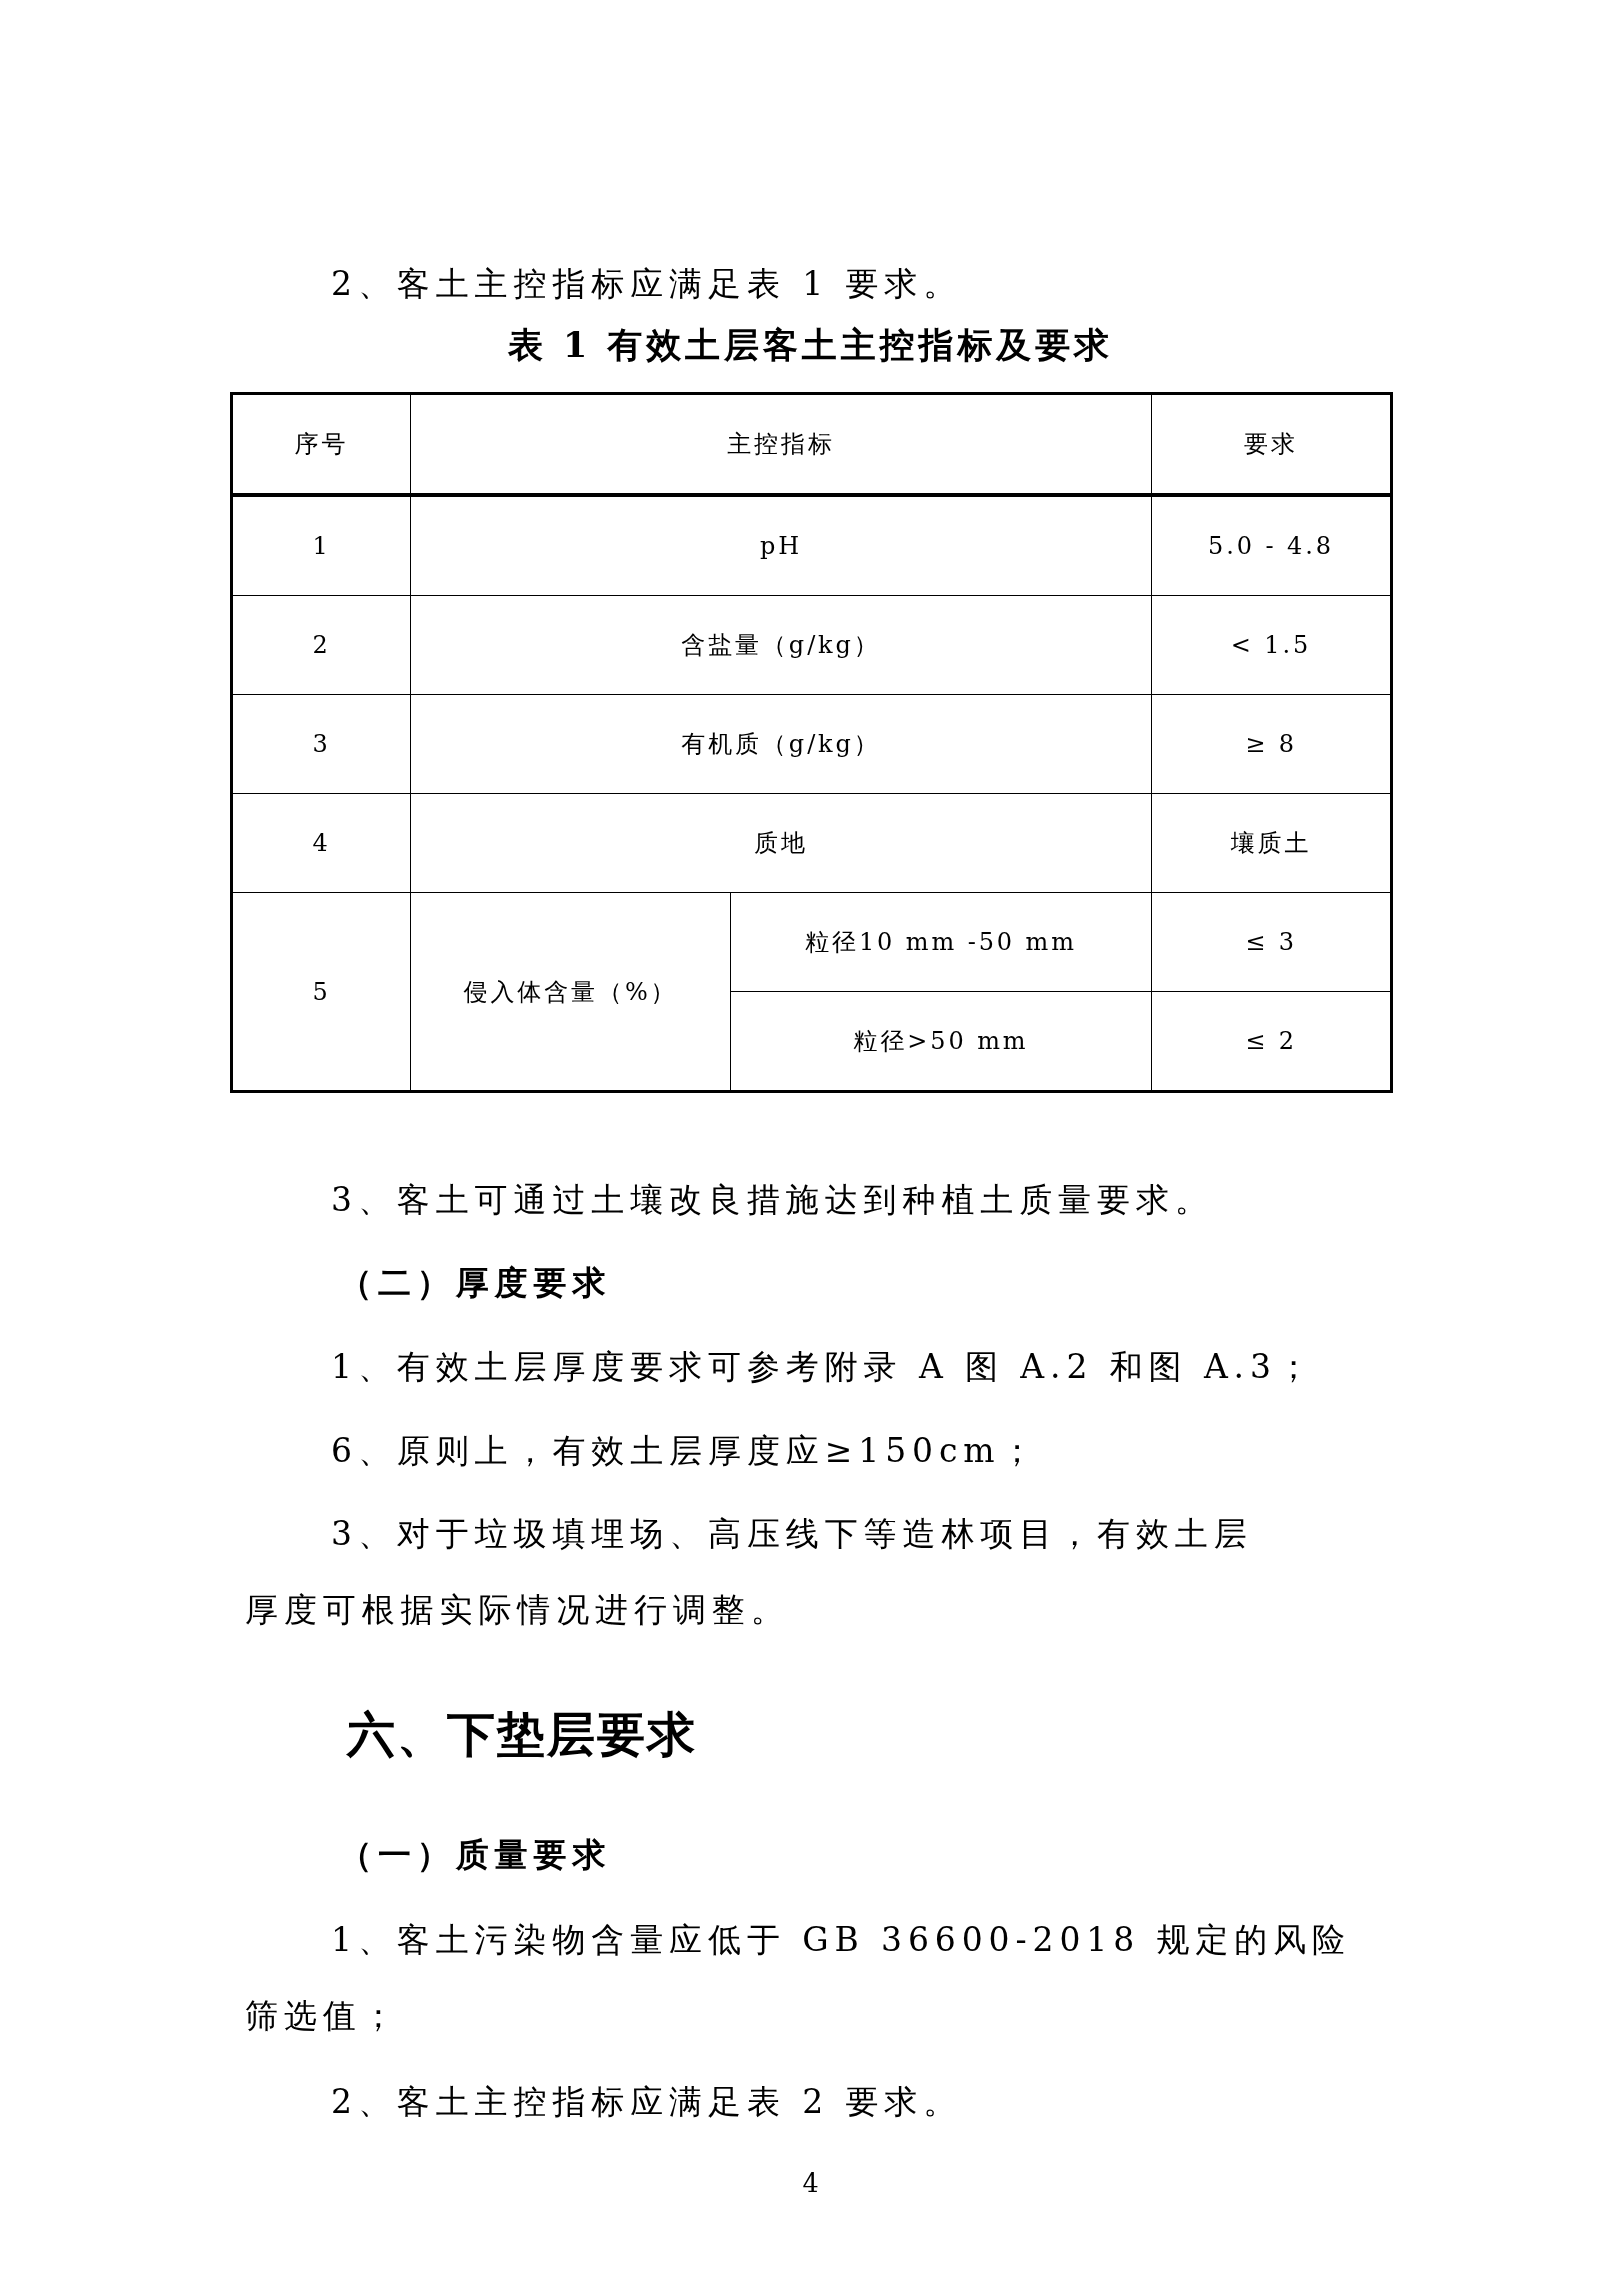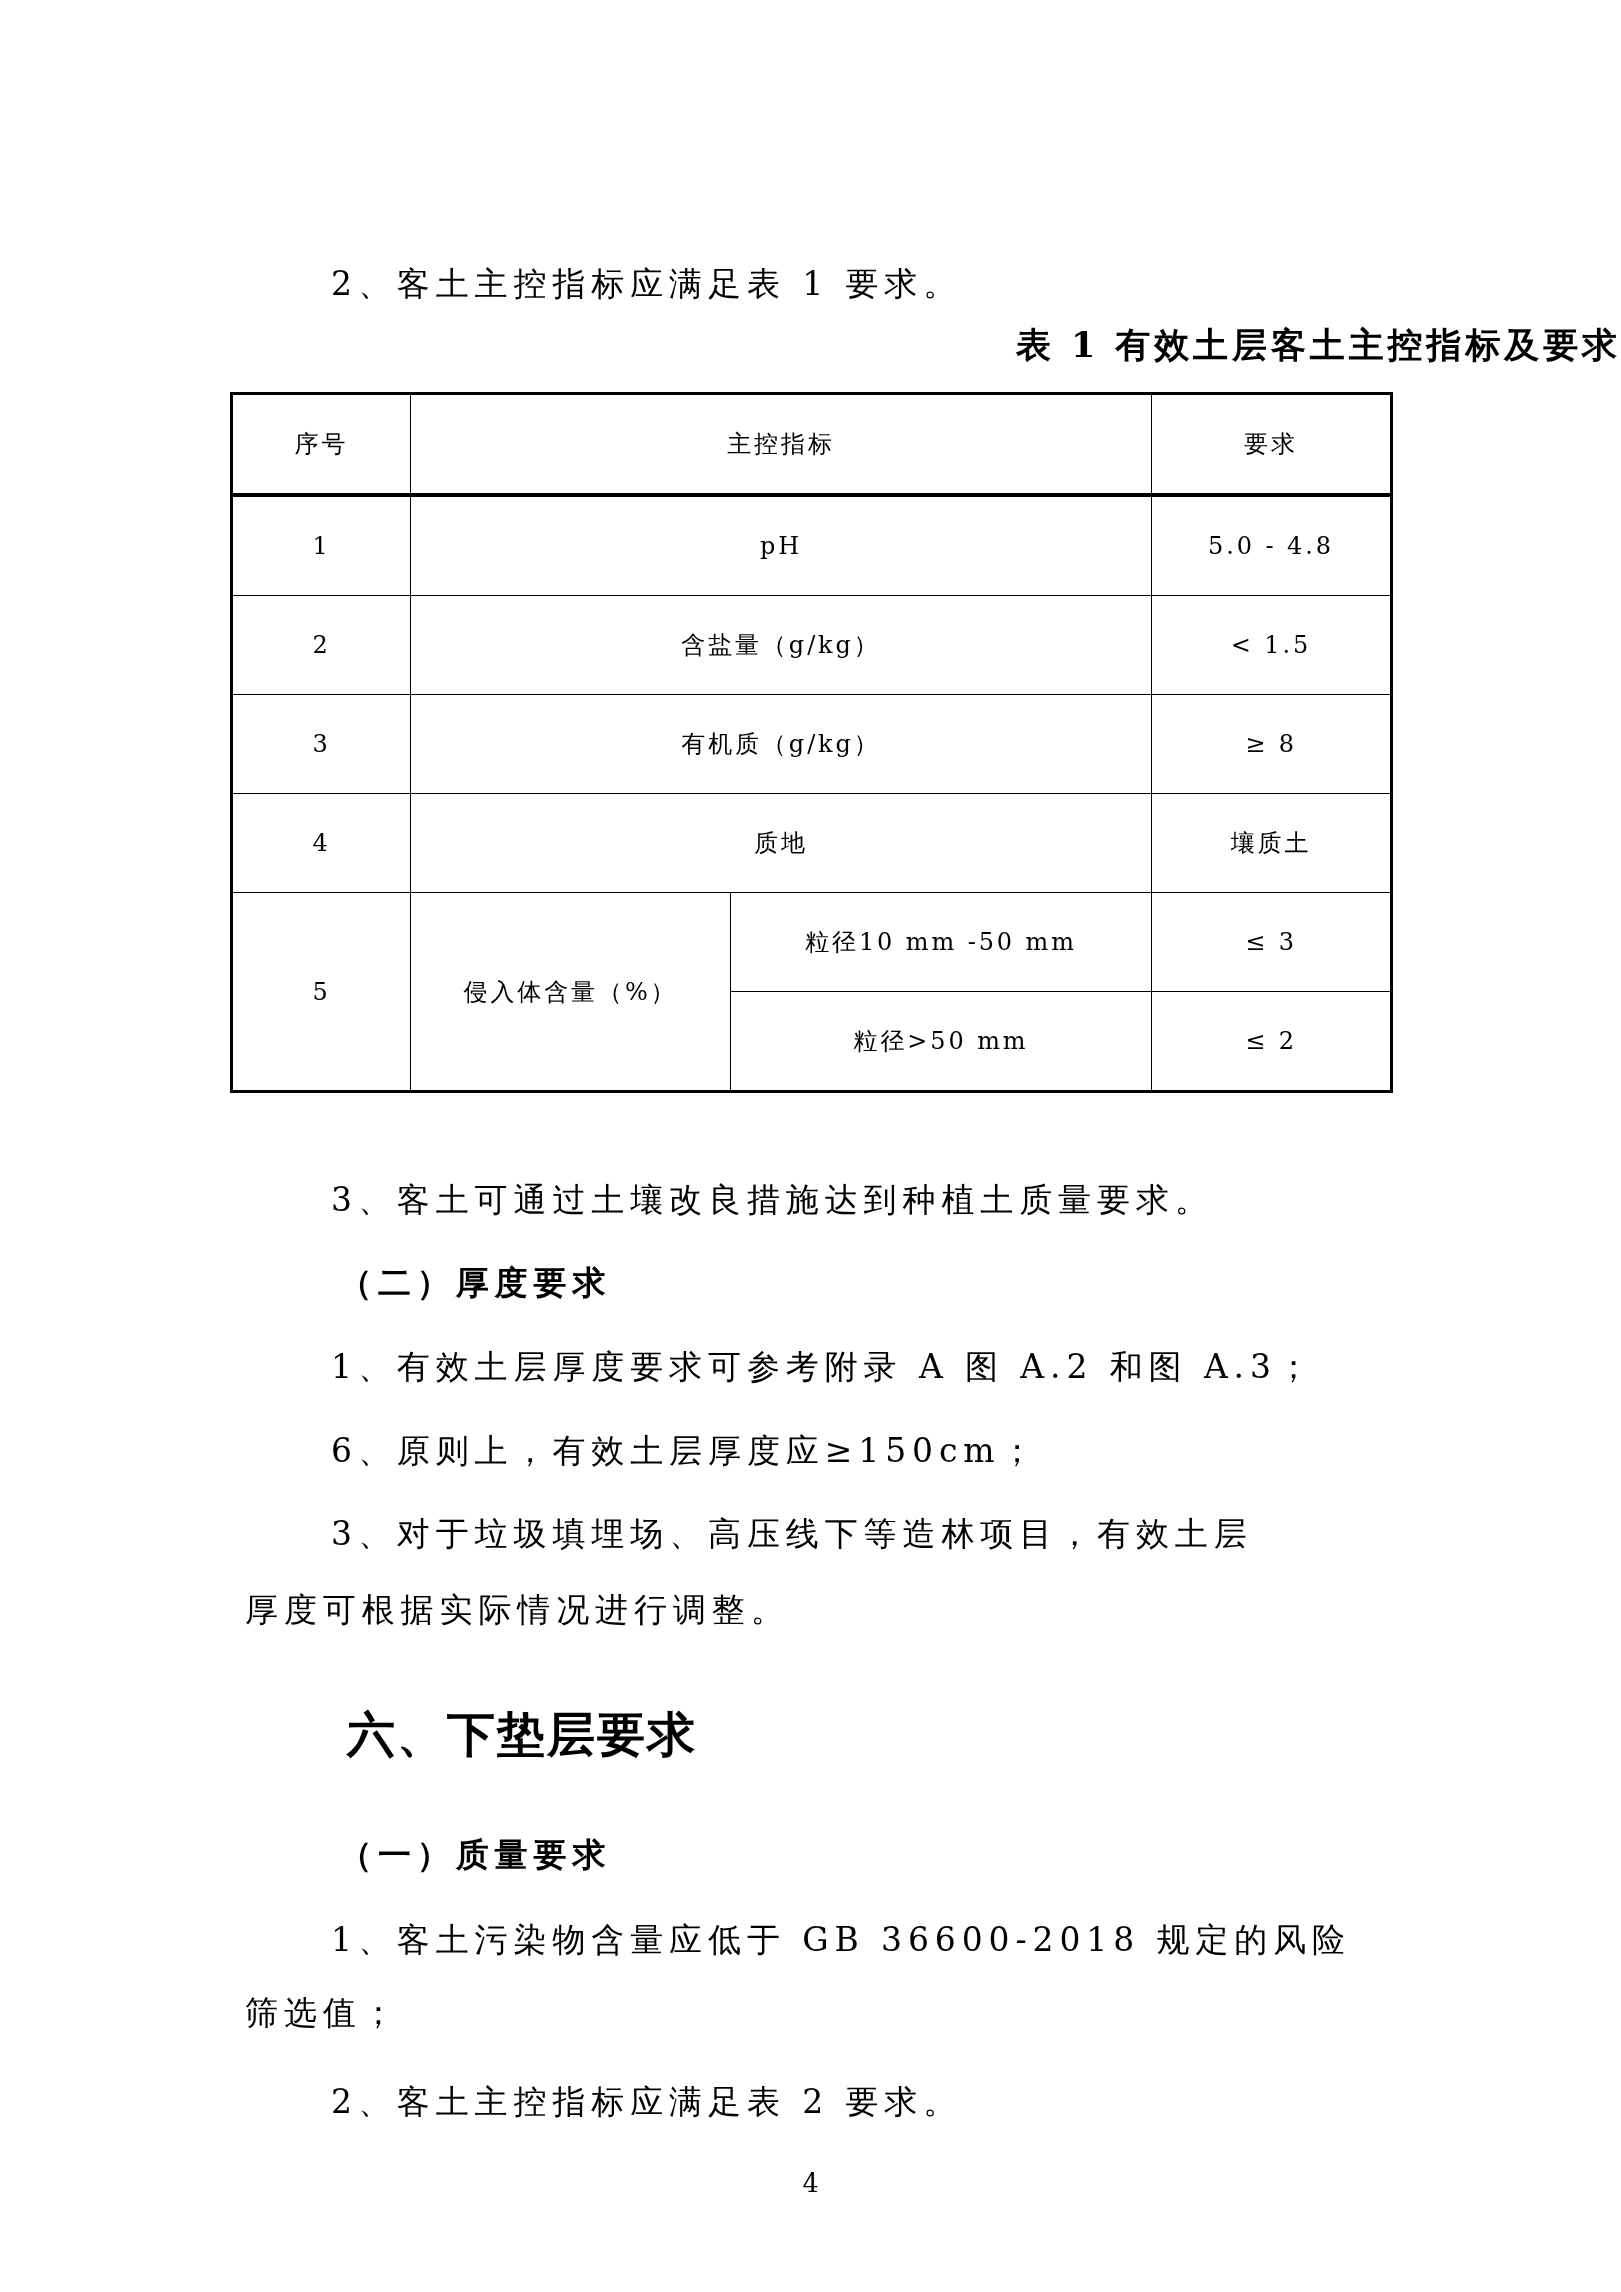--- a/index.html
+++ b/index.html
@@ -1,20 +1,20 @@
 <!DOCTYPE html>
 <html><head>
 <meta charset="utf-8">
 <style>
   html, body { margin:0; padding:0; background:#ffffff; }
   body { width:1621px; height:2293px; position:relative; overflow:hidden;
          font-family:"DejaVu Serif","Liberation Serif",serif; color:#000; }
   .line { position:absolute; white-space:nowrap; font-size:33px; line-height:39px; letter-spacing:5.9px;margin-top:36px; }
   .bold { font-weight:bold; }
-  .title { position:absolute; left:0; width:1621px; text-align:right; font-size:35px; font-weight:bold; line-height:43px; letter-spacing:3.9px; }
+  .title { position:absolute; left:0; width:1621px; text-align:center; font-size:35px; font-weight:bold; line-height:43px; letter-spacing:3.9px; }
   .h1 { position:absolute; font-family:Liberation Serif, serif; font-weight:bold; font-size:48px; line-height:47px; letter-spacing:2px; }
   table.t { position:absolute; left:230px; top:392px; width:1160px; border-collapse:collapse;
             border:3.9px solid #000; font-size:24px; table-layout:fixed; }
   table.t td { border:1.5px solid #000; text-align:center; vertical-align:middle; padding:0; height:98px; letter-spacing:2.9px; }
   table.t tr.head td { border-bottom:4.9px solid #000; height:98px; }
   .pageno { position:absolute; left:0; width:1621px; top:2168px; text-align:center; font-size:25.5px; }
 </style>
 </head>
 <body>
 
@@ -71,17 +71,17 @@
 <div class="line" style="left:331px; top:1144px;">3、客土可通过土壤改良措施达到种植土质量要求。</div>
 <div class="line bold" style="left:339px; top:1227px;">（二）厚度要求</div>
 <div class="line" style="left:331px; top:1311px;">1、有效土层厚度要求可参考附录 A 图 A.2 和图 A.3；</div>
 <div class="line" style="left:331px; top:1395px;">6、原则上，有效土层厚度应≥150cm；</div>
 <div class="line" style="left:331px; top:1478px;">3、对于垃圾填埋场、高压线下等造林项目，有效土层</div>
 <div class="line" style="left:245px; top:1554px;">厚度可根据实际情况进行调整。</div>
 
 <div class="h1" style="left:347px; top:1711px;">六、下垫层要求</div>
 <div class="line bold" style="left:339px; top:1799px;">（一）质量要求</div>
 <div class="line" style="left:331px; top:1884px;">1、客土污染物含量应低于 GB 36600-2018 规定的风险</div>
-<div class="line" style="left:245px; top:1960px;font-family:Liberation Mono, monospace;">筛选值；</div>
+<div class="line" style="left:245px; top:1960px;">筛选值；</div>
 <div class="line" style="left:331px; top:2046px;">2、客土主控指标应满足表 2 要求。</div>
 
 <div class="pageno">4</div>
 
 
 </body></html>

